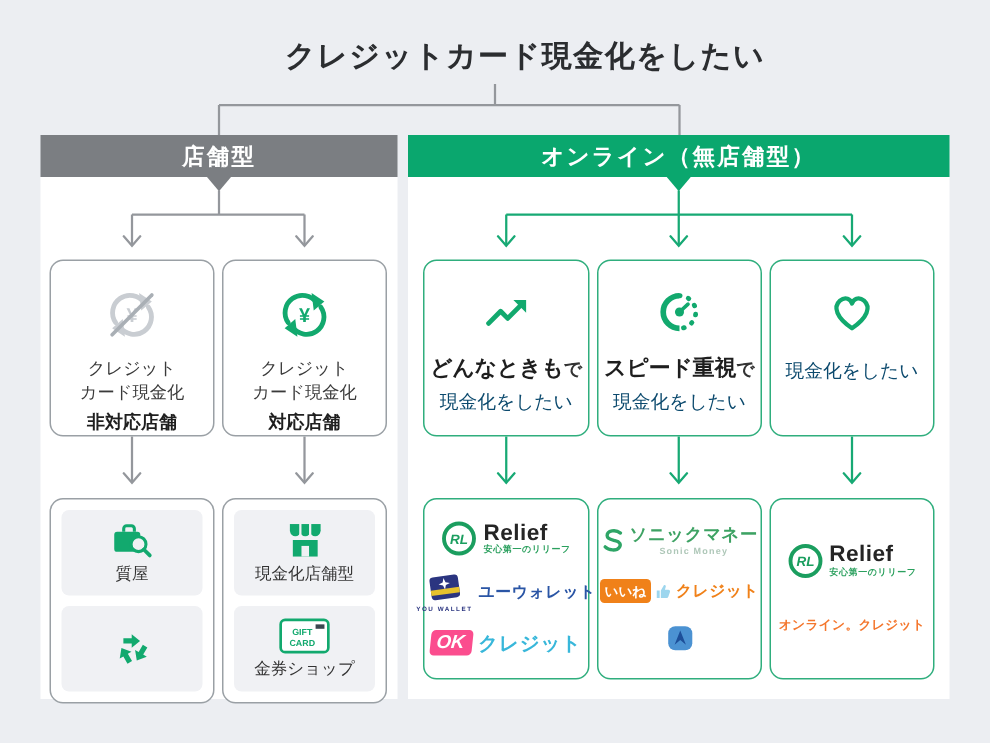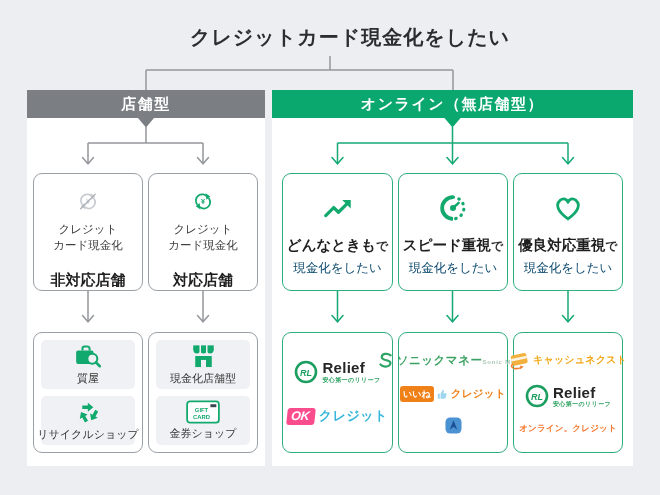--- a/index.html
+++ b/index.html
@@ -29,28 +29,28 @@
   .obox{
     position:absolute;top:173px;height:118px;width:110px;z-index:3;
     background:#fff;border-radius:9px;box-sizing:border-box;
     display:flex;flex-direction:column;align-items:center;
     padding-top:17px;
   }
   .obox.gray{border:1px solid #9aa0a5;}
   .obox.green{border:1px solid #2fae7d;}
   .oicon{margin-bottom:9px;}
   .osmall{font-size:11.5px;font-weight:500;color:#3a3a3a;line-height:1.4;text-align:center;white-space:nowrap;}
-  .obig{font-size:15px;font-weight:800;color:#1f1f1f;margin-top:18px;white-space:nowrap;}
+  .obig{font-size:12px;font-weight:800;color:#1f1f1f;margin-top:3px;white-space:nowrap;}
   .oline1{margin-top:2px;white-space:nowrap;color:#1e1e1e;}
   .oline1 .strong{font-size:14.5px;font-weight:800;}
   .oline1 .suffix{font-size:12px;font-weight:600;color:#333;}
   .oline2{font-size:12.5px;font-weight:400;color:#0c4a6e;margin-top:5px;white-space:nowrap;}
 
   .gbox{
-    position:absolute;top:332px;height:121px;width:110px;z-index:3;
+    position:absolute;top:332px;height:137px;width:110px;z-index:3;
     background:#fff;border:1px solid #9aa0a5;border-radius:9px;box-sizing:border-box;
     padding:7px;display:flex;flex-direction:column;gap:7px;
   }
   .card{
     flex:1;background:#f0f1f4;border-radius:5px;
     display:flex;flex-direction:column;align-items:center;justify-content:center;gap:2px;
   }
   .clabel{font-size:11px;font-weight:500;color:#333;white-space:nowrap;}
 
   .lbox{
@@ -68,21 +68,21 @@
   .yw-icon-wrap{display:flex;flex-direction:column;align-items:center;line-height:1;}
   .yw-cap{font-size:4.2px;font-weight:800;color:#2b3580;letter-spacing:1px;margin-top:1px;}
   .yw-name{font-size:10.5px;font-weight:800;color:#2a55a5;letter-spacing:.5px;}
 
   .ok-badge{
     background:#fb4d8e;color:#fff;font-size:12.5px;font-weight:900;font-style:italic;
     padding:1px 5px 2px 4px;border-radius:3px;transform:skewX(-6deg);display:inline-block;
   }
   .ok-name{font-size:13px;font-weight:800;color:#38b7da;letter-spacing:.5px;}
 
-  .sonic-txt{display:flex;flex-direction:row;align-items:center;line-height:1;}
+  .sonic-txt{display:flex;flex-direction:column;align-items:center;line-height:1;}
   .sonic-name{font-size:11.5px;font-weight:800;color:#3da263;letter-spacing:.5px;}
   .sonic-sub{font-size:6px;font-weight:600;color:#aec7b8;margin-top:1.5px;letter-spacing:.8px;}
 
   .iine-badge{
     background:#f08119;color:#fff;font-size:9px;font-weight:800;
     padding:1.5px 3px;border-radius:3px;display:inline-block;
   }
   .iine-name{font-size:10.5px;font-weight:800;color:#f08119;letter-spacing:.3px;}
 
   .rescue-txt{display:flex;flex-direction:column;line-height:1;}
@@ -173,21 +173,20 @@
       <line x1="18" y1="18" x2="24" y2="12.5" stroke="#12a96e" stroke-width="2.6" stroke-linecap="round"></line>
     </svg>
     <div class="oline1"><span class="strong">スピード重視</span><span class="suffix">で</span></div>
     <div class="oline2">現金化をしたい</div>
   </div>
 
   <div class="obox green" style="left:513px">
     <svg class="oicon" width="34" height="34" viewBox="0 0 36 36">
       <path d="M18 29.5 C7 22 4.5 14.5 9.5 10 C13.5 6.7 17 9 18 12 C19 9 22.5 6.7 26.5 10 C31.5 14.5 29 22 18 29.5 Z" fill="none" stroke="#12a96e" stroke-width="3" stroke-linejoin="round"></path>
     </svg>
-    <div class="oline1"><span class="strong">優良対応重視</span><span class="suffix">で</span></div>
     <div class="oline2">現金化をしたい</div>
   </div>
 
   <div class="gbox" style="left:33px">
     <div class="card">
       <svg width="30" height="26" viewBox="0 0 38 32">
         <path d="M12 9 V6.5 a2.5 2.5 0 0 1 2.5-2.5 h4 a2.5 2.5 0 0 1 2.5 2.5 V9" fill="none" stroke="#12a96e" stroke-width="2.6"></path>
         <rect x="4" y="9" width="22" height="17" rx="2.5" fill="#12a96e"></rect>
         <circle cx="24.5" cy="19.5" r="6.3" fill="#f0f1f4" stroke="#12a96e" stroke-width="2.6"></circle>
         <line x1="29" y1="24" x2="34" y2="29" stroke="#12a96e" stroke-width="3.2" stroke-linecap="round"></line>
@@ -195,21 +194,20 @@
       <div class="clabel">質屋</div>
     </div>
     <div class="card">
       <svg width="27" height="25" viewBox="0 0 36 36">
         <g fill="#12a96e">
           <path d="M9 8 h8 v-4 l8 6.5 -8 6.5 v-4 H9 z"></path>
           <path d="M9 8 h8 v-4 l8 6.5 -8 6.5 v-4 H9 z" transform="rotate(120 18 19)"></path>
           <path d="M9 8 h8 v-4 l8 6.5 -8 6.5 v-4 H9 z" transform="rotate(240 18 19)"></path>
         </g>
       </svg>
-      <div class="clabel">リサイクルショップ</div>
     </div>
   </div>
 
   <div class="gbox" style="left:148px">
     <div class="card">
       <svg width="29" height="26" viewBox="0 0 36 33">
         <rect x="5" y="3" width="26" height="6" fill="#12a96e"></rect>
         <circle cx="9.6" cy="9" r="4.4" fill="#12a96e"></circle>
         <circle cx="18" cy="9" r="4.4" fill="#12a96e"></circle>
         <circle cx="26.4" cy="9" r="4.4" fill="#12a96e"></circle>
@@ -236,20 +234,33 @@
       <svg width="24" height="24" viewBox="0 0 24 24">
         <circle cx="12" cy="12" r="10" fill="none" stroke="#1b9e5f" stroke-width="2.6"></circle>
         <text x="12" y="15.5" font-size="9" font-weight="800" font-style="italic" text-anchor="middle" fill="#1b9e5f">RL</text>
       </svg>
       <div class="relief-txt">
         <div class="relief-name">Relief</div>
         <div class="relief-sub">安心第一のリリーフ</div>
       </div>
     </div>
     <div class="srow">
+      <div class="yw-icon-wrap">
+        <svg width="25" height="21" viewBox="0 0 26 22">
+          <g transform="rotate(-8 13 10)">
+            <rect x="3" y="2" width="20" height="16" rx="2.5" fill="#2b3580"></rect>
+            <rect x="3" y="11" width="20" height="3.8" fill="#e6c12d"></rect>
+            <polygon points="13,3.5 14,6.5 17,7.5 14,8.5 13,11.5 12,8.5 9,7.5 12,6.5" fill="#ffffff"></polygon>
+          </g>
+        </svg>
+        <div class="yw-cap">YOU WALLET</div>
+      </div>
+      <div class="yw-name">ユーウォレット</div>
+    </div>
+    <div class="srow">
       <span class="ok-badge">OK</span>
       <span class="ok-name">クレジット</span>
     </div>
   </div>
 
   <div class="lbox" style="left:398px">
     <div class="srow">
       <svg width="15" height="20" viewBox="0 0 16 20">
         <path d="M13.5 4 C10 1.2 4 2.2 4 5.8 c0 2.6 3.2 3 5.6 3.6 3.5 0.8 4.6 2.6 3 4.8 -2 2.7 -7.4 2.2 -10 -0.4" fill="none" stroke="#2ea566" stroke-width="2.4" stroke-linecap="round"></path>
       </svg>
@@ -270,31 +281,20 @@
     </div>
     <div class="srow">
       <svg width="17" height="17" viewBox="0 0 18 18">
         <rect x="0.5" y="0.5" width="17" height="17" rx="5" fill="#4b92d2"></rect>
         <polygon points="5,13.5 9,3.5 13,13.5 9,10.2" fill="#1d4f99"></polygon>
       </svg>
     </div>
   </div>
 
   <div class="lbox" style="left:513px">
-    <div class="srow" style="gap:3px">
-      <svg width="21" height="19" viewBox="0 0 22 20">
-        <g transform="rotate(-12 10 9)">
-          <rect x="2.5" y="3.5" width="16.5" height="11" rx="2" fill="#f2b13c"></rect>
-          <rect x="2.5" y="6.8" width="16.5" height="2.6" fill="#ffffff" opacity="0.85"></rect>
-        </g>
-        <path d="M4 13.5 q-3.2 3 1 4.6 q3.5 1.2 7.5-.6" fill="none" stroke="#ef8030" stroke-width="1.7"></path>
-        <polygon points="11.2,19.5 15.5,16.5 12,15.2" fill="#ef8030"></polygon>
-      </svg>
-      <span class="cashnext-name">キャッシュネクスト</span>
-    </div>
     <div class="srow">
       <svg width="24" height="24" viewBox="0 0 24 24">
         <circle cx="12" cy="12" r="10" fill="none" stroke="#1b9e5f" stroke-width="2.6"></circle>
         <text x="12" y="15.5" font-size="9" font-weight="800" font-style="italic" text-anchor="middle" fill="#1b9e5f">RL</text>
       </svg>
       <div class="relief-txt">
         <div class="relief-name">Relief</div>
         <div class="relief-sub">安心第一のリリーフ</div>
       </div>
     </div>

